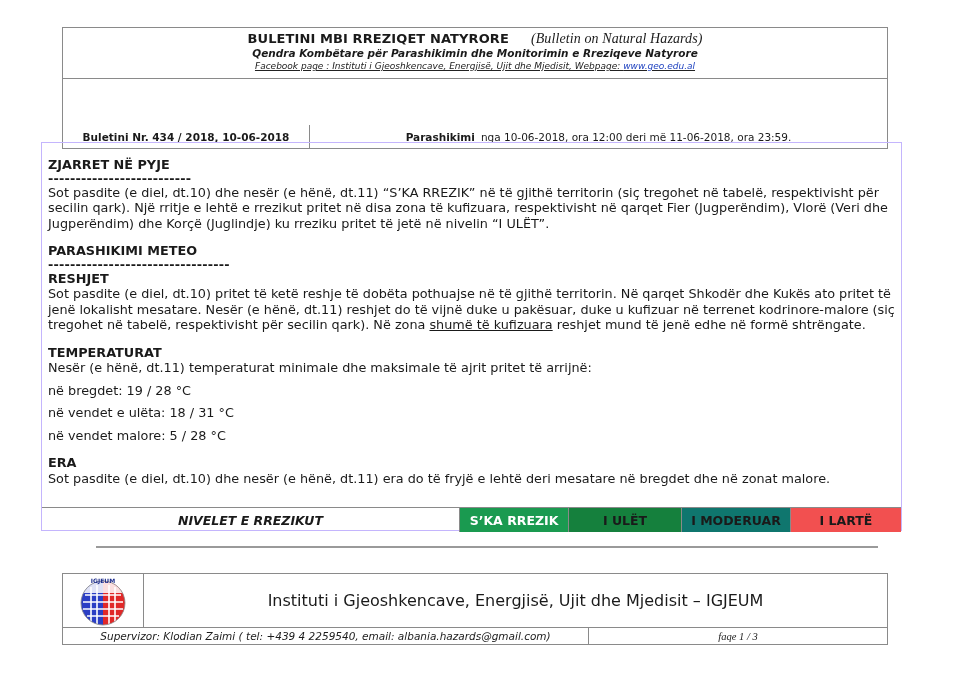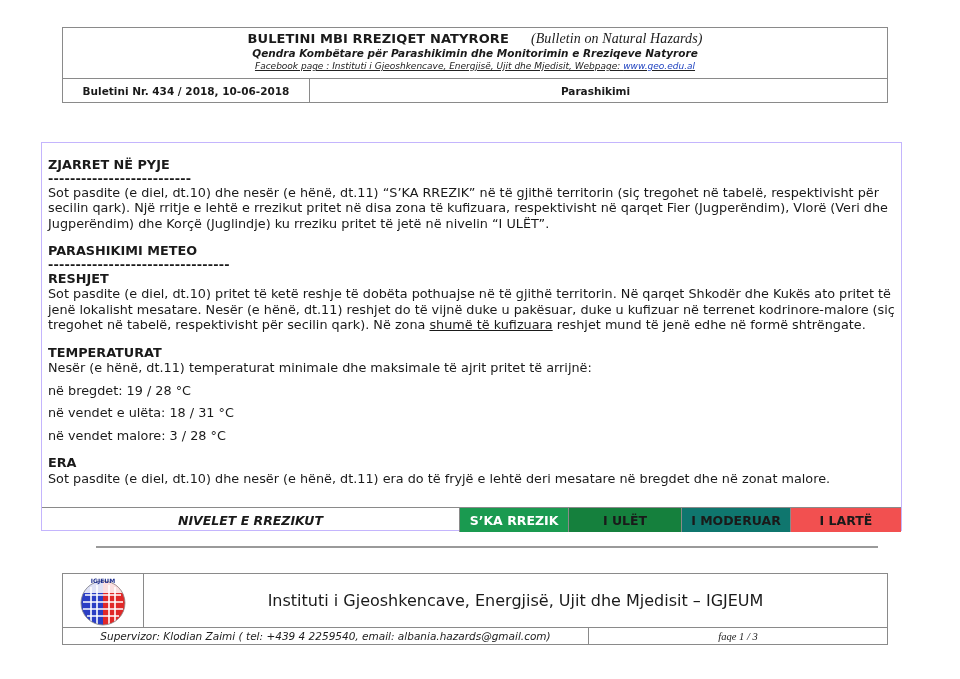--- a/index.html
+++ b/index.html
@@ -4,21 +4,21 @@
 <style>
   html, body { margin:0; padding:0; background:#ffffff; }
   body { width:960px; height:679px; position:relative; overflow:hidden; font-family:"DejaVu Sans", sans-serif; color:#1a1a1a; }
   .hdr { position:absolute; left:62px; top:27px; width:824px; border:1px solid #8a8a8a; }
   .hdr-top { height:48px; text-align:center; border-bottom:1px solid #8a8a8a; padding-top:2px; }
   .hdr-title { font-size:13px; font-weight:bold; letter-spacing:0.1px; line-height:17px; }
   .hdr-title .en { font-family:"Liberation Serif", serif; font-style:italic; font-weight:normal; font-size:14px; margin-left:22px; }
   .hdr-sub { font-size:10.5px; font-weight:bold; font-style:italic; line-height:13px; }
   .hdr-fb { font-size:9px; font-style:italic; text-decoration:underline; line-height:12px; color:#222; }
   .hdr-fb a { color:#1b3fbf; }
-  .hdr-row { display:flex; height:23px; }
+  .hdr-row { display:flex; height:23px;margin-top:46px; }
   .hdr-row .c1 { width:246px; border-right:1px solid #8a8a8a; font-size:10.5px; font-weight:bold; display:flex; align-items:center; justify-content:center; }
   .hdr-row .c2 { flex:1; font-size:10.5px; display:flex; align-items:center; justify-content:center; }
   .hdr-row .c2 b { margin-right:6px; }
 
   .main { position:absolute; left:41px; top:142px; width:861px; height:389px; border:1px solid #c4b5fd; box-sizing:border-box; }
   .content { position:absolute; left:6px; top:14px; width:852px; font-size:12.8px; line-height:15.5px; }
   .h { font-weight:bold; font-size:12.8px; }
   .dash { font-weight:bold; letter-spacing:0.2px; line-height:12px; }
   p { margin:0; }
   .gap { height:12px; }
@@ -50,20 +50,21 @@
     </div>
     <div class="hdr-sub">Qendra Kombëtare për Parashikimin dhe Monitorimin e Rreziqeve Natyrore</div>
     <div class="hdr-fb">
       <span>Facebook page : Instituti i Gjeoshkencave, Energjisë, Ujit dhe Mjedisit, Webpage: </span><a>www.geo.edu.al</a>
     </div>
   </div>
   <div class="hdr-row">
     <div class="c1">Buletini Nr. 434 / 2018, 10-06-2018</div>
     <div class="c2">
       <b>Parashikimi</b>
+      <span>nga 10-06-2018, ora 12:00 deri më 11-06-2018, ora 23:59.</span>
     </div>
   </div>
 </div>
 
 <div class="main">
   <div class="content">
     <div class="h">ZJARRET NË PYJE</div>
     <div class="dash">--------------------------</div>
     <p>Sot pasdite (e diel, dt.10) dhe nesër (e hënë, dt.11) “S’KA RREZIK” në të gjithë territorin (siç tregohet në tabelë, respektivisht për secilin qark). Një rritje e lehtë e rrezikut pritet në disa zona të kufizuara, respektivisht në qarqet Fier (Jugperëndim), Vlorë (Veri dhe Jugperëndim) dhe Korçë (Juglindje) ku rreziku pritet të jetë në nivelin “I ULËT”.</p>
     <div class="gap"></div>
@@ -72,21 +73,21 @@
     <div class="h">RESHJET</div>
     <p><span>Sot pasdite (e diel, dt.10) pritet të ketë reshje të dobëta pothuajse në të gjithë territorin. Në qarqet Shkodër dhe Kukës ato pritet të jenë lokalisht mesatare. Nesër (e hënë, dt.11) reshjet do të vijnë duke u pakësuar, duke u kufizuar në terrenet kodrinore-malore (siç tregohet në tabelë, respektivisht për secilin qark). Në zona </span><u>shumë të kufizuara</u><span> reshjet mund të jenë edhe në formë shtrëngate.</span></p>
     <div class="gap"></div>
     <div class="h">TEMPERATURAT</div>
     <p>Nesër (e hënë, dt.11) temperaturat minimale dhe maksimale të ajrit pritet të arrijnë:</p>
     <div class="gap2"></div>
     <p>në bregdet: 19 / 28 °C</p>
     <div class="gap2"></div>
     <p>në vendet e ulëta: 18 / 31 °C</p>
     <div class="gap2"></div>
-    <p>në vendet malore: 3 / 28 °C</p>
+    <p>në vendet malore: 5 / 28 °C</p>
     <div class="gap"></div>
     <div class="h">ERA</div>
     <p>Sot pasdite (e diel, dt.10) dhe nesër (e hënë, dt.11) era do të fryjë e lehtë deri mesatare në bregdet dhe në zonat malore.</p>
   </div>
 
   <div class="levels">
     <div class="lbl">NIVELET E RREZIKUT</div>
     <div class="lv" style="width: 108px; background: rgb(26, 154, 80); color: #ffffff;">S’KA RREZIK</div>
     <div class="lv" style="width: 112px; background: #15803d;">I ULËT</div>
     <div class="lv" style="width: 108px; background: #0f766e;">I MODERUAR</div>

